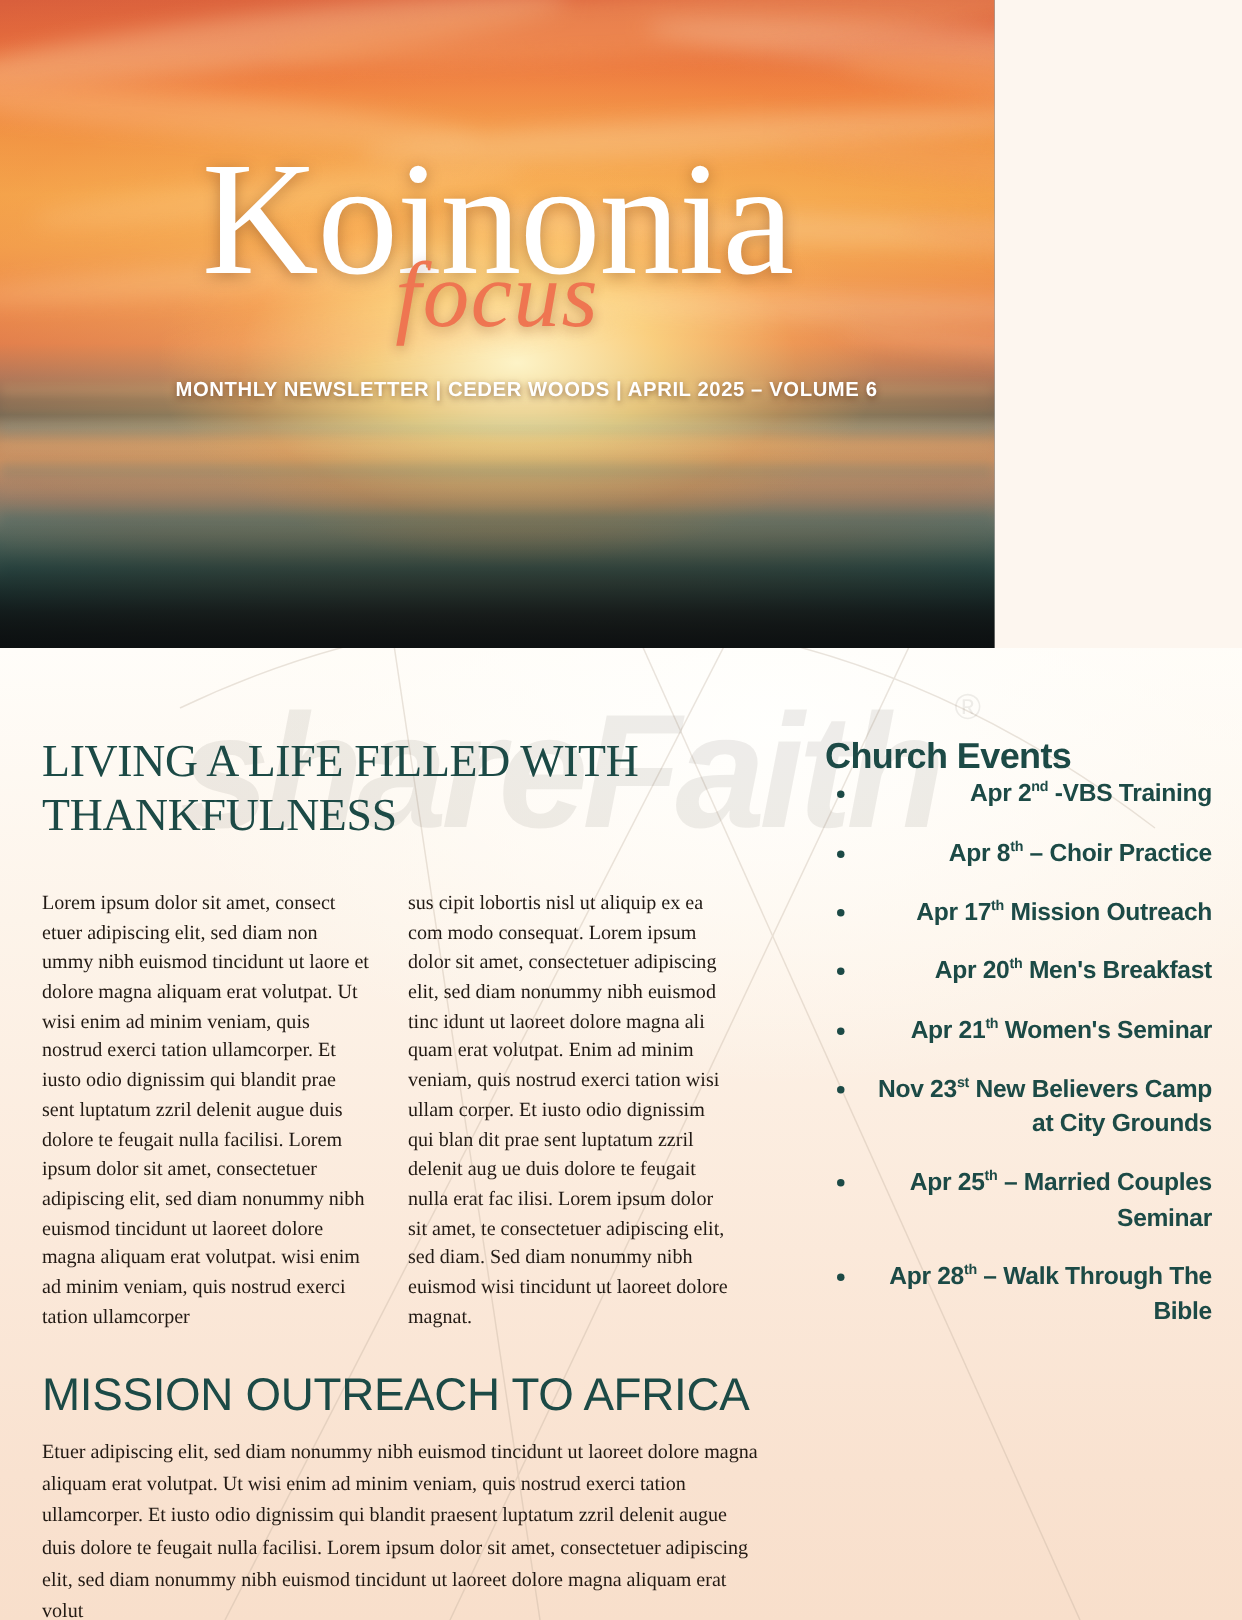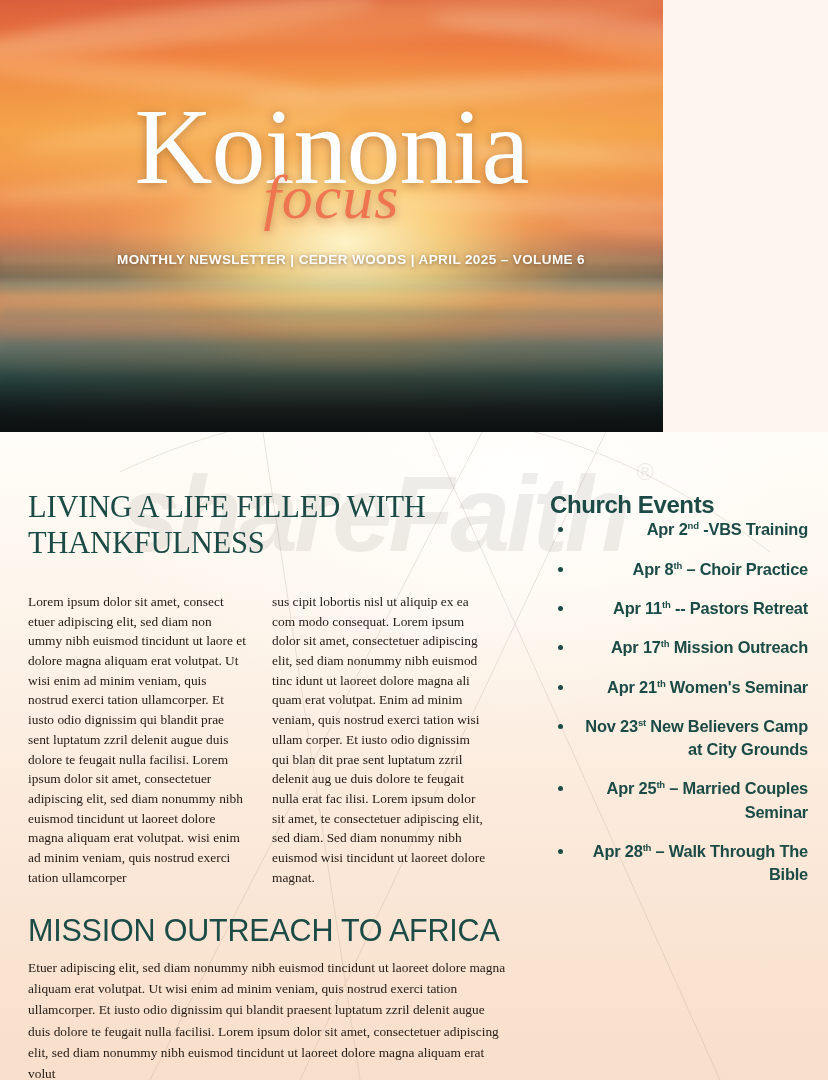--- a/index.html
+++ b/index.html
@@ -364,22 +364,22 @@
         <h2 id="mission-head">MISSION OUTREACH TO AFRICA</h2>
         <p id="mission-para">Etuer adipiscing elit, sed diam nonummy nibh euismod tincidunt ut laoreet dolore magna aliquam erat volutpat. Ut wisi enim ad minim veniam, quis nostrud exerci tation ullamcorper. Et iusto odio dignissim qui blandit praesent luptatum zzril delenit augue duis dolore te feugait nulla facilisi. Lorem ipsum dolor sit amet, consectetuer adipiscing elit, sed diam nonummy nibh euismod tincidunt ut laoreet dolore magna aliquam erat volut</p>
 
       </div>
 
       <div id="events-col">
         <h2 id="events-head">Church Events</h2>
         <ul id="events-list">
             <li><span>Apr 2</span><sup>nd</sup><span>  -VBS Training</span></li>
             <li><span>Apr 8</span><sup>th</sup><span> – Choir Practice</span></li>
-            <li><span>Apr 11</span><sup>th</sup><span> -- Pastors Retreat</span></li>
             <li><span>Apr 17</span><sup>th</sup><span>  Mission Outreach</span></li>
+            <li><span>Apr 20</span><sup>th</sup><span> Men's Breakfast</span></li>
             <li><span>Apr 21</span><sup>th</sup><span> Women's Seminar</span></li>
             <li><span>Nov 23</span><sup>st</sup><span> New Believers Camp at City Grounds</span></li>
             <li><span>Apr 25</span><sup>th</sup><span> – Married Couples Seminar</span></li>
             <li><span>Apr 28</span><sup>th</sup><span> – Walk Through The Bible</span></li>
           </ul>
       </div>
 
     </div>
   </div>
 </div>

